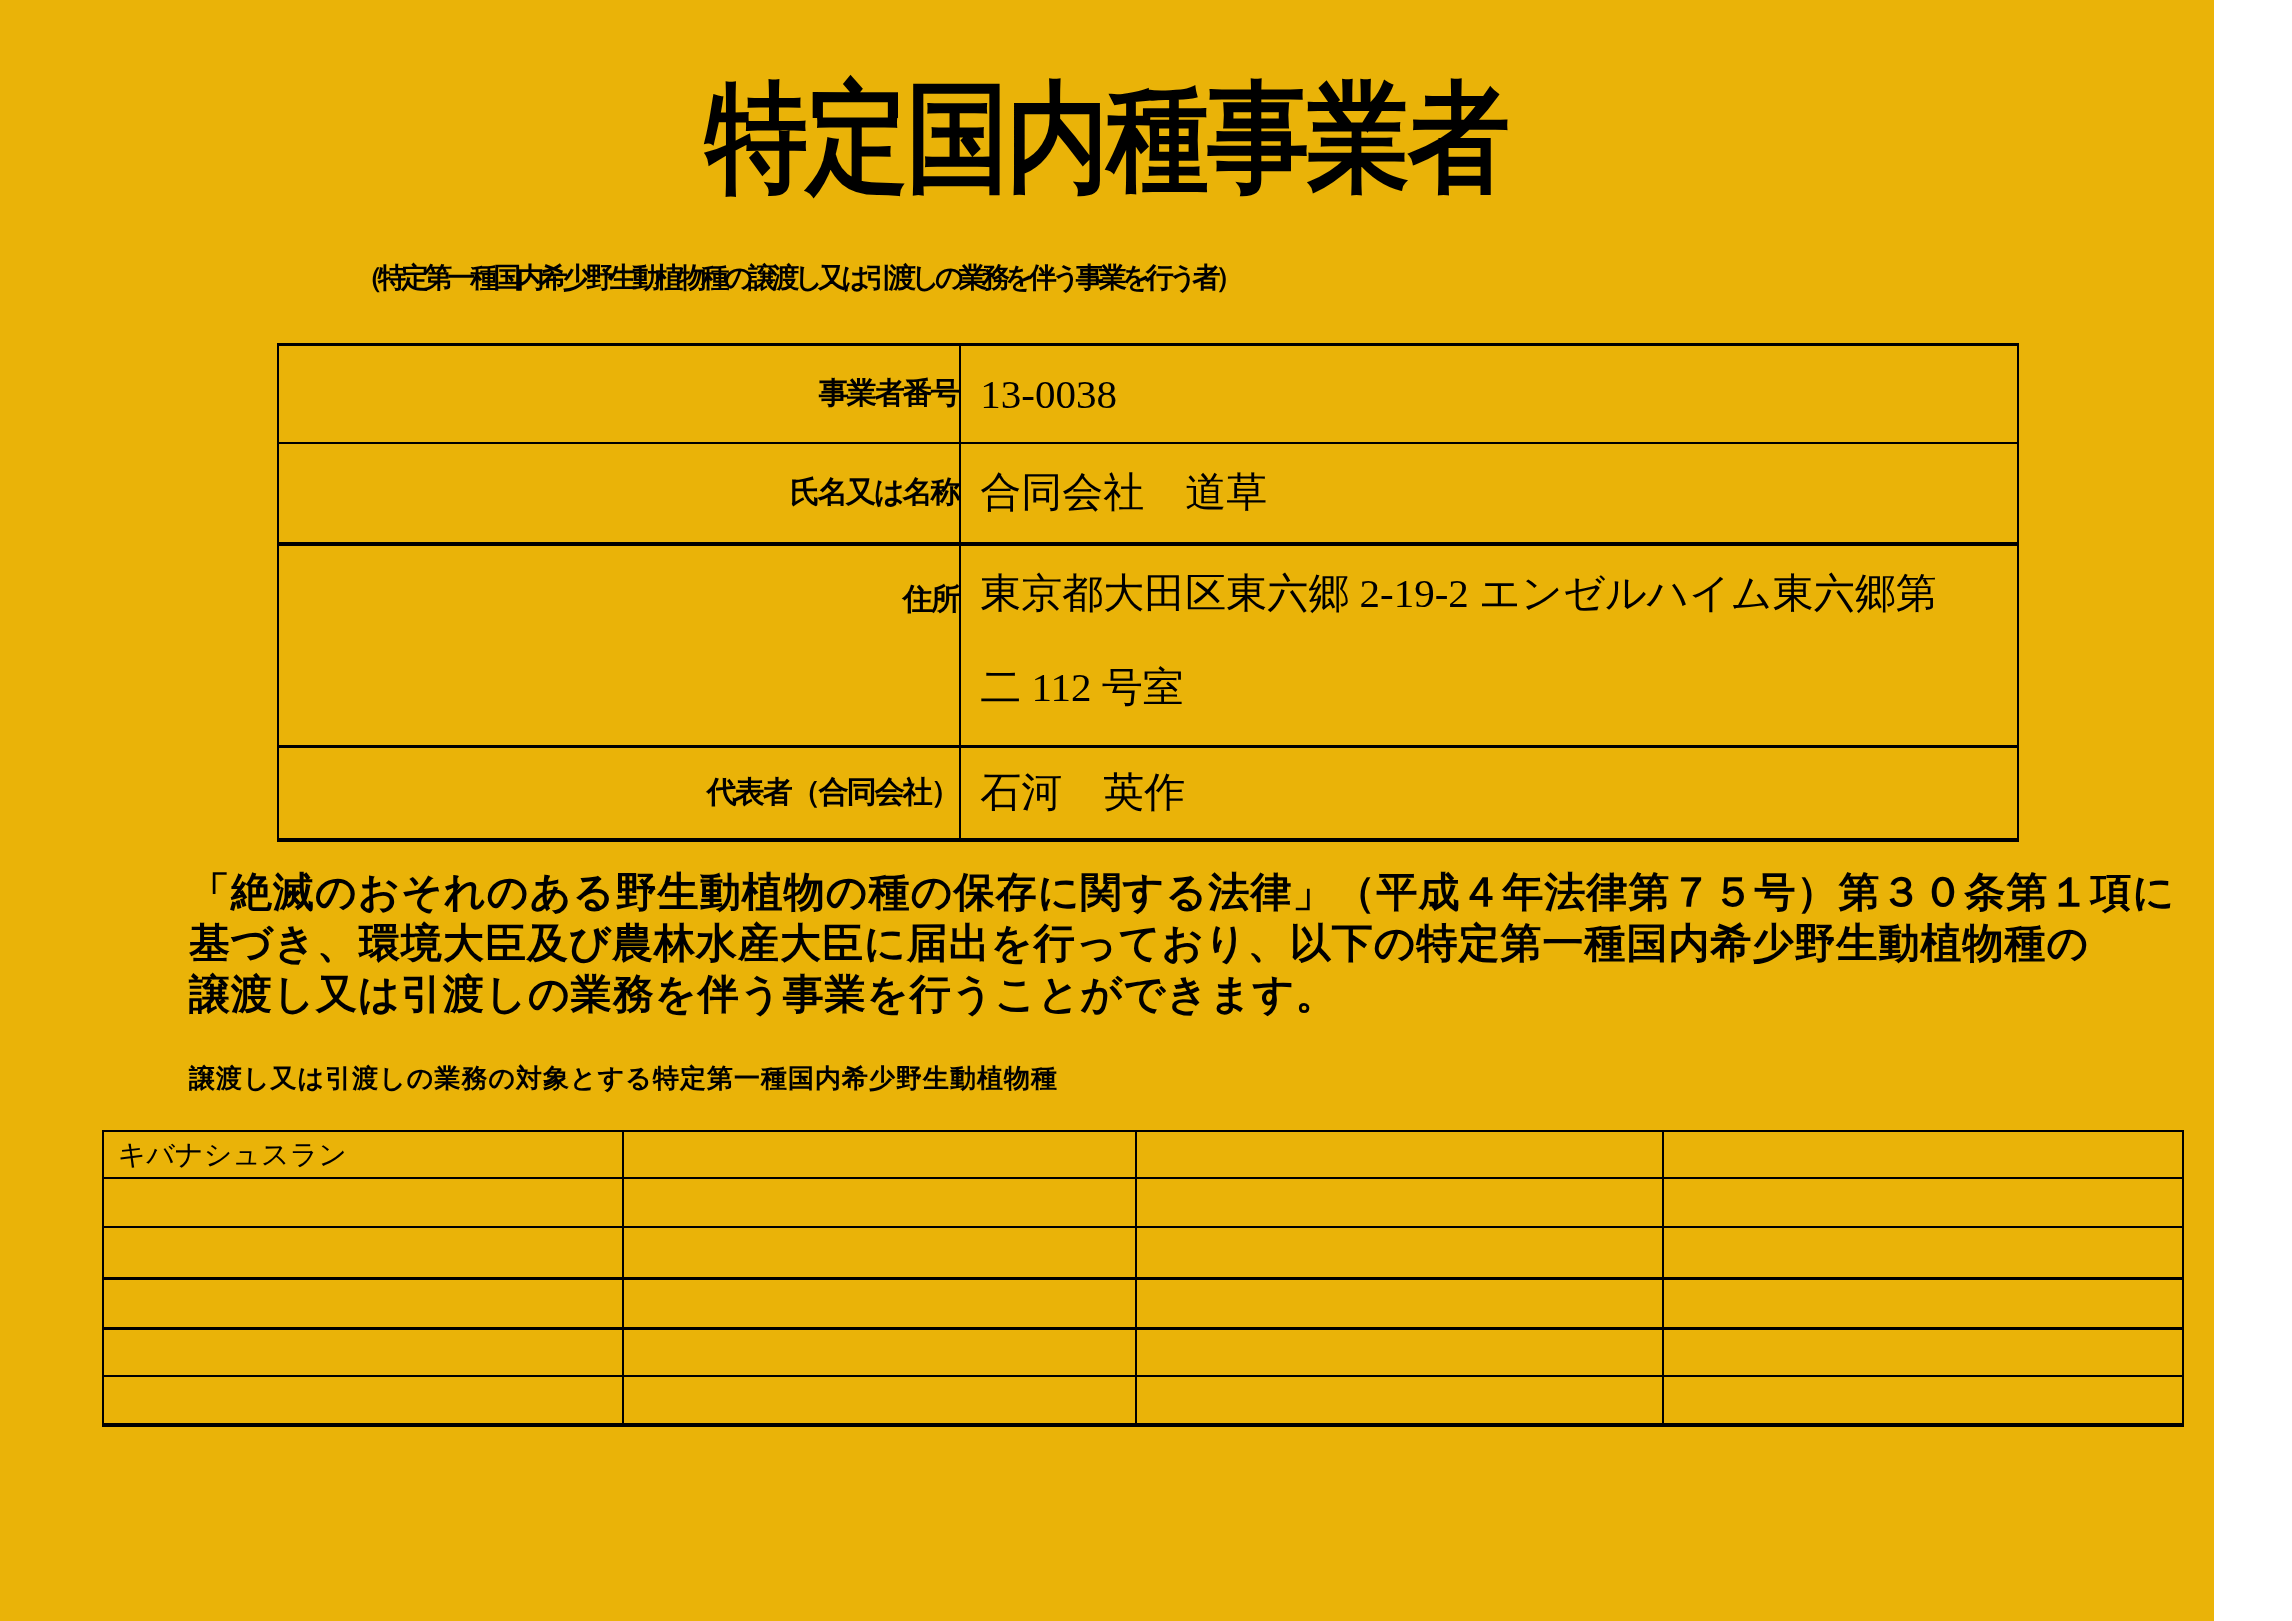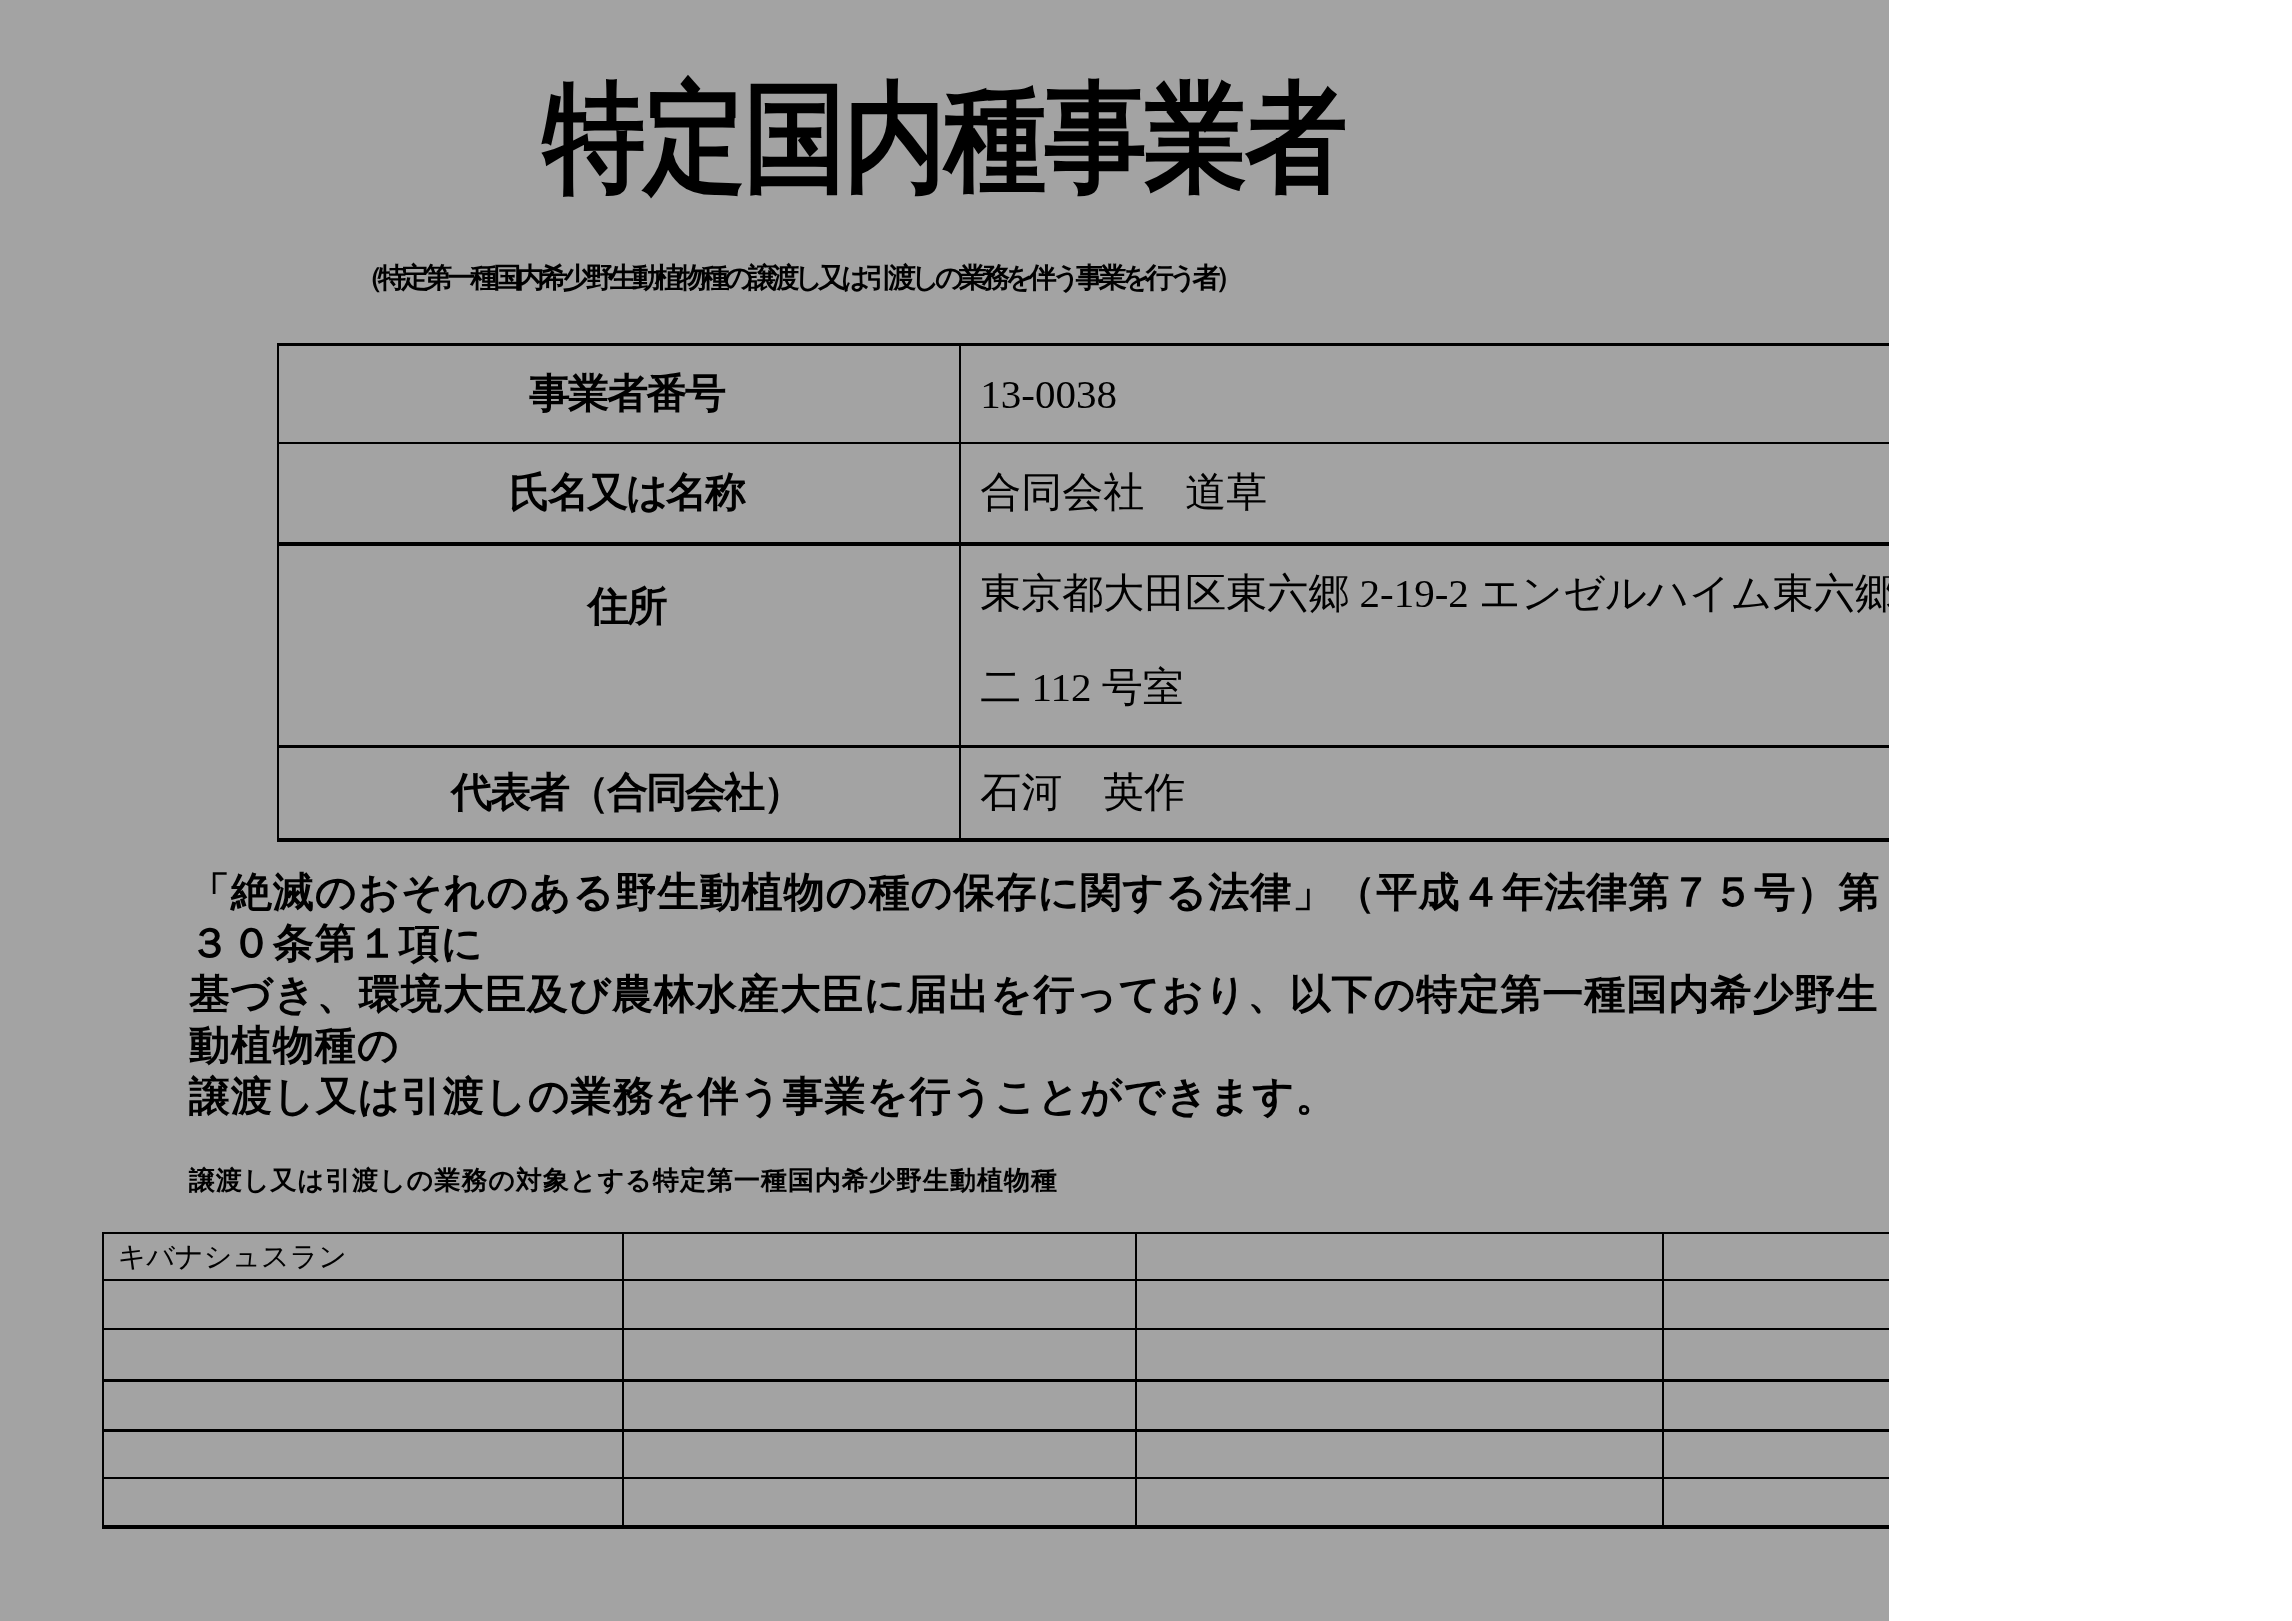--- a/index.html
+++ b/index.html
@@ -1,20 +1,20 @@
 <!DOCTYPE html>
 <html lang="ja"><head>
 <meta charset="utf-8">
 <style>
   html,body { margin:0; padding:0; background:#ffffff; }
   .page {
     position:relative;
-    width:1889px;
+    width:2214px;
     height:1621px;
-    background:#a3a3a3;
+    background:#eab308;
     color:#000000;
     font-family:"Liberation Sans", sans-serif;
     overflow:hidden;
   }
   
   .doc-title {
     margin:69px 0 0 0;
     text-align:center;
     font-size:120px;
     line-height:137px;
@@ -38,23 +38,23 @@
     border-collapse:collapse;
     table-layout:fixed;
     width:1742px;
     border:2.9px solid #000;
     border-top-width:3.9px;
     border-bottom-width:4.9px;
     border-left-width:2px;
   }
   .info-table th {
     width:664px;
-    text-align:center;
+    text-align:right;
     vertical-align:middle;
-    font-size:41px;
+    font-size:30px;
     font-weight:bold;
     letter-spacing:-2px;
     padding:0 0 0 15.7px;
     border-right:2px solid #000;
   }
   .info-table td {
     vertical-align:middle;
     font-family:"Liberation Serif", serif;
     font-size:41px;
     padding:0 9.8px 0 19.6px;

